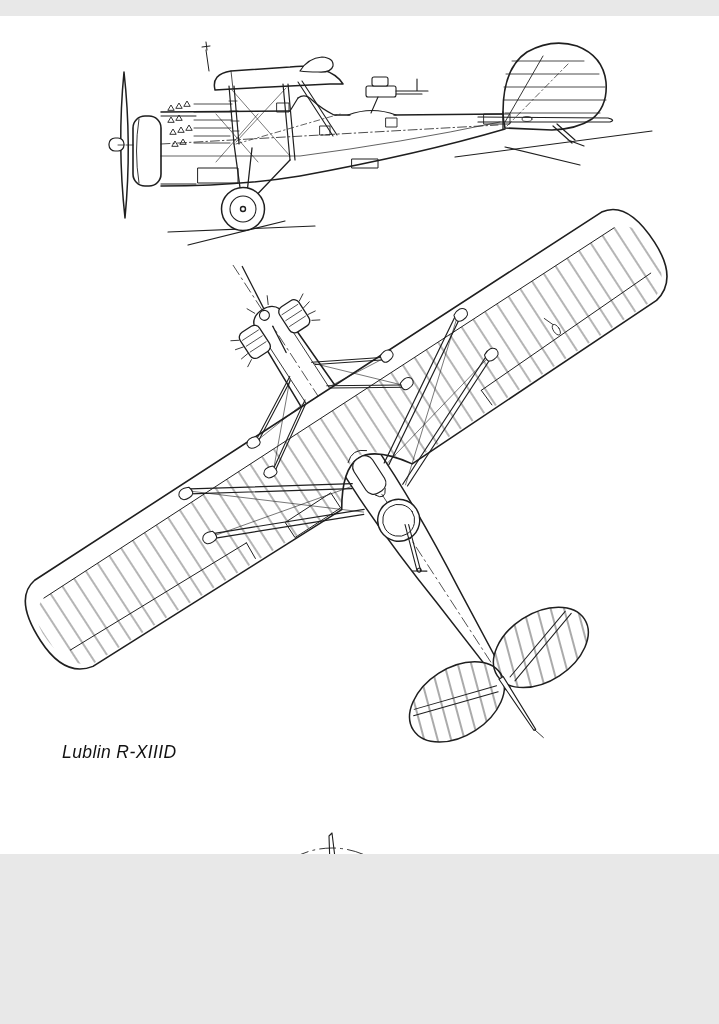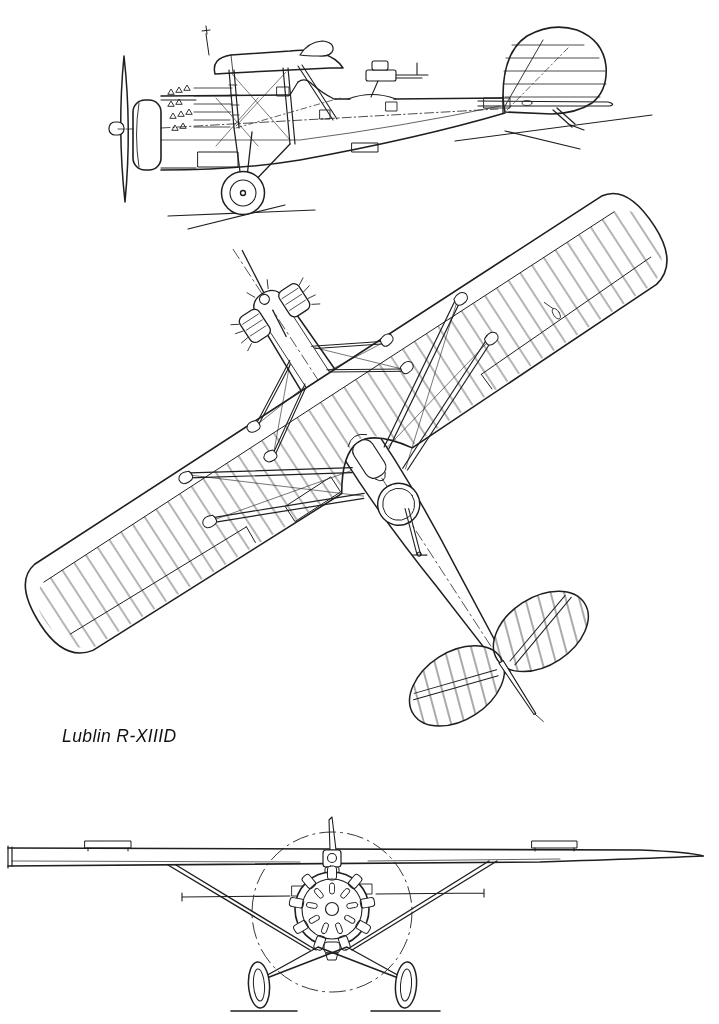--- a/index.html
+++ b/index.html
@@ -1,18 +1,18 @@
 <!DOCTYPE html>
 <html><head>
 <meta charset="utf-8">
 <style>
   html,body{margin:0;padding:0;background:#e8e8e8;}
   .page{
-    position:relative;width:719px;height:1024px;background:#ffffff;
-    margin:0 auto;overflow:hidden;
+    position:relative;width:719px;height:838px;background:#ffffff;
+    margin:16px auto;overflow:hidden;
     font-family:"Liberation Sans", sans-serif;
   }
   svg{display:block;position:absolute;top:0;left:0;}
   .caption-text{
     font-family:"Liberation Sans", sans-serif;
     font-style:italic;
     font-size:17.5px;
     letter-spacing:0.4px;
     fill:#111111;
   }

